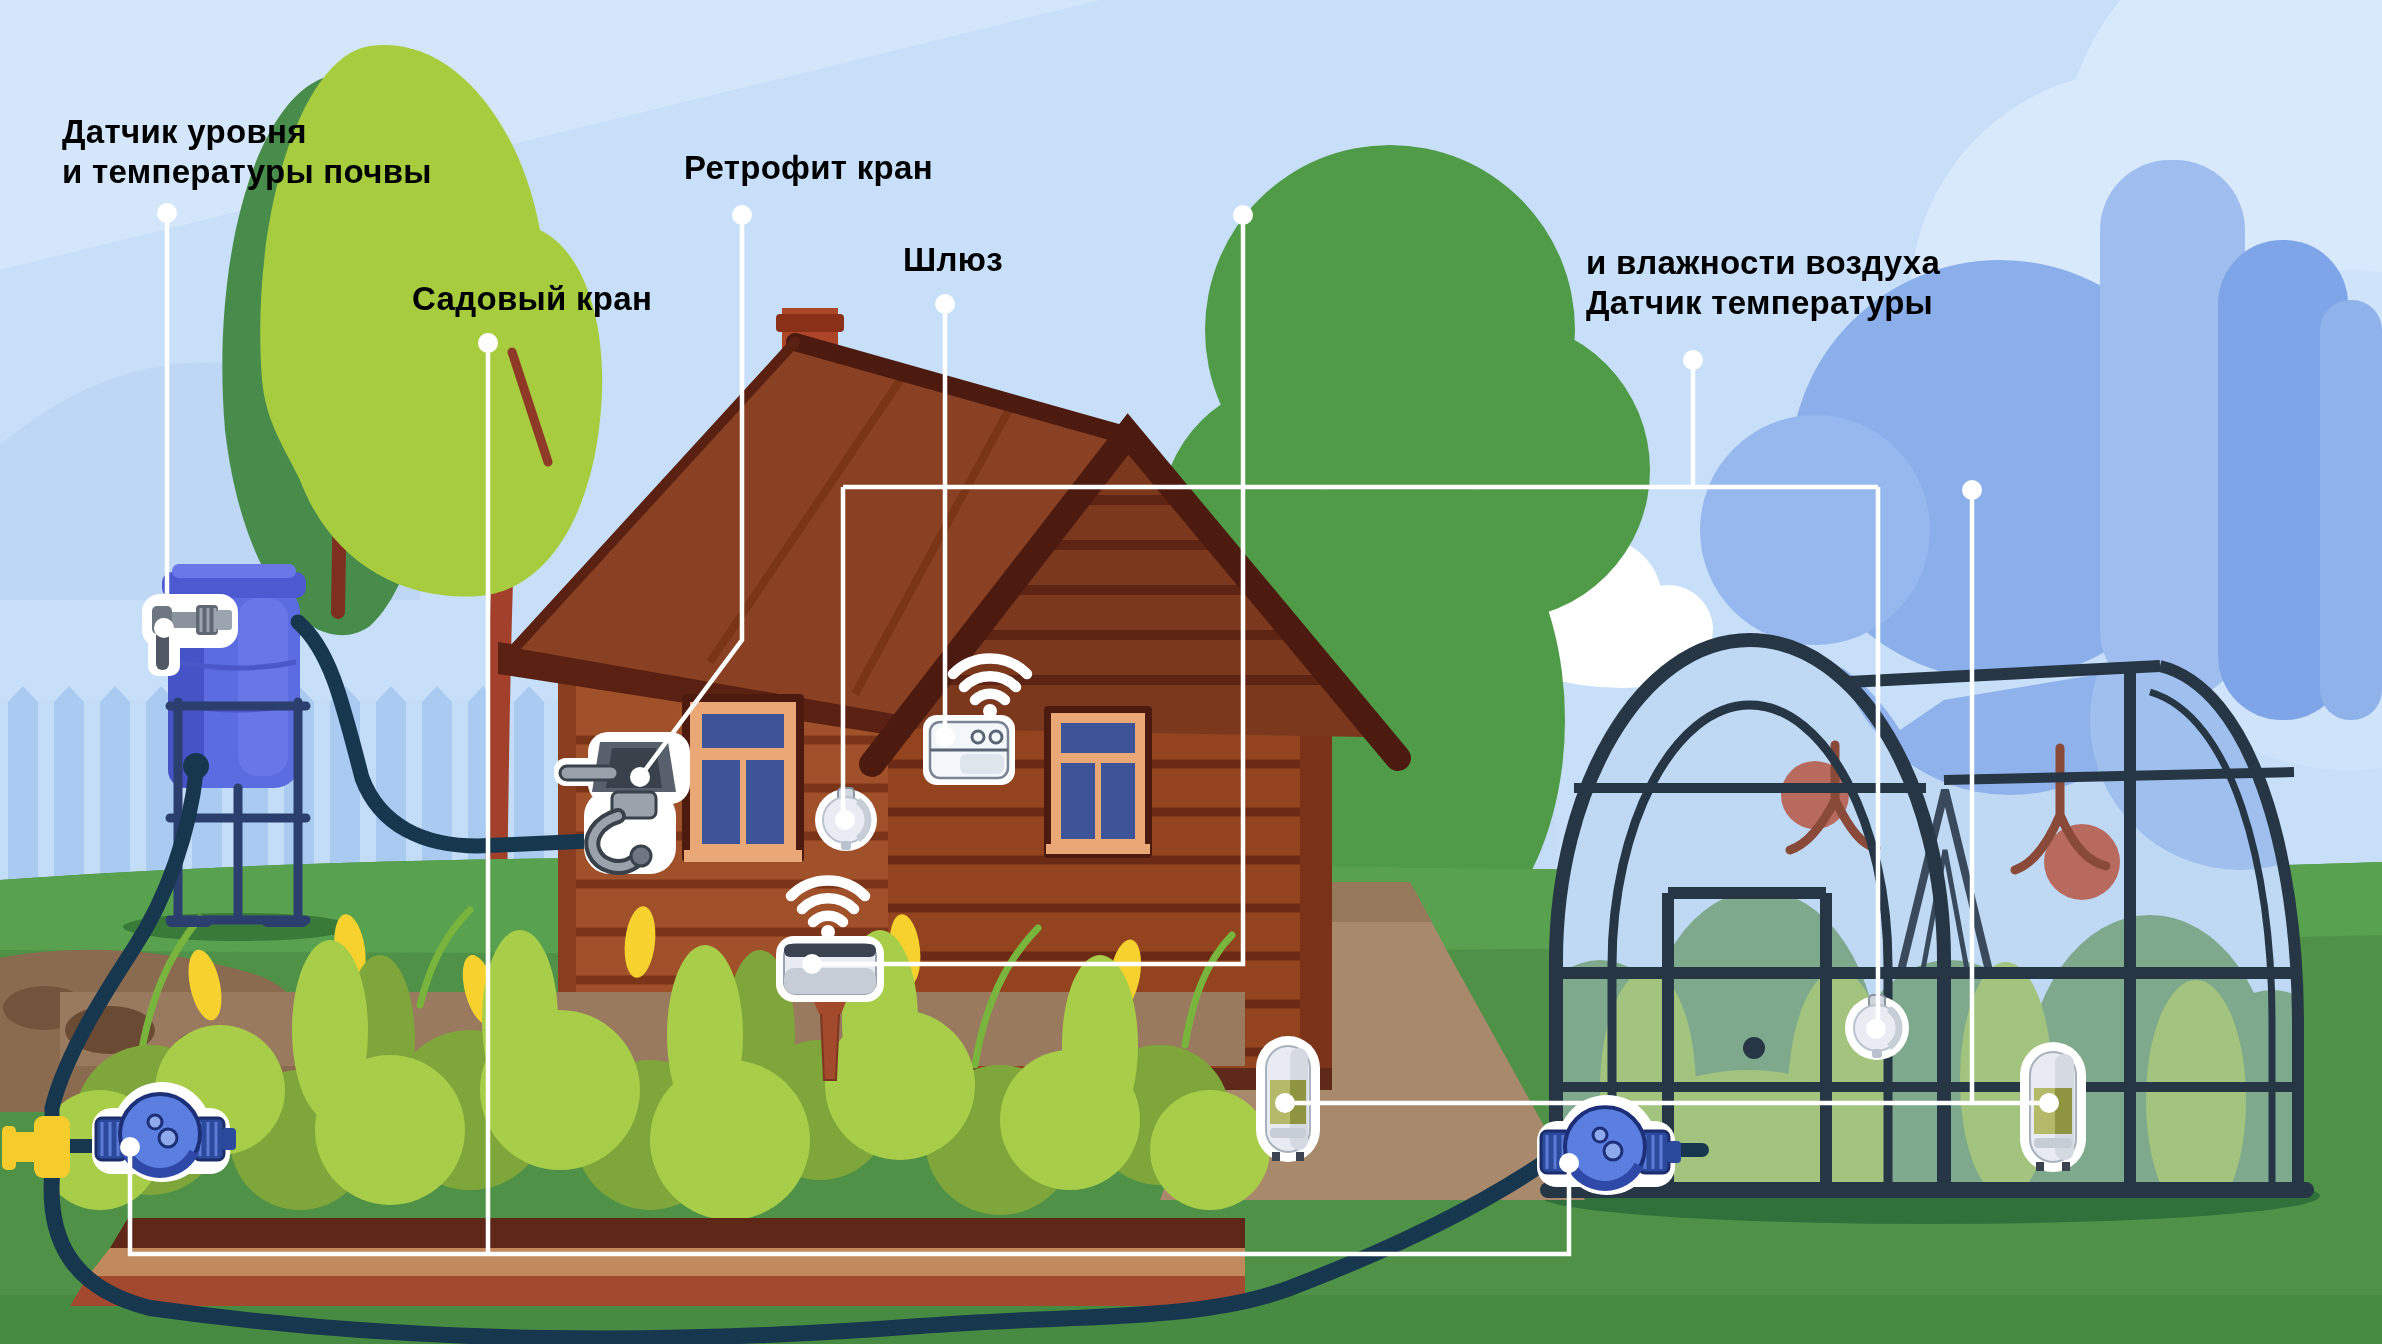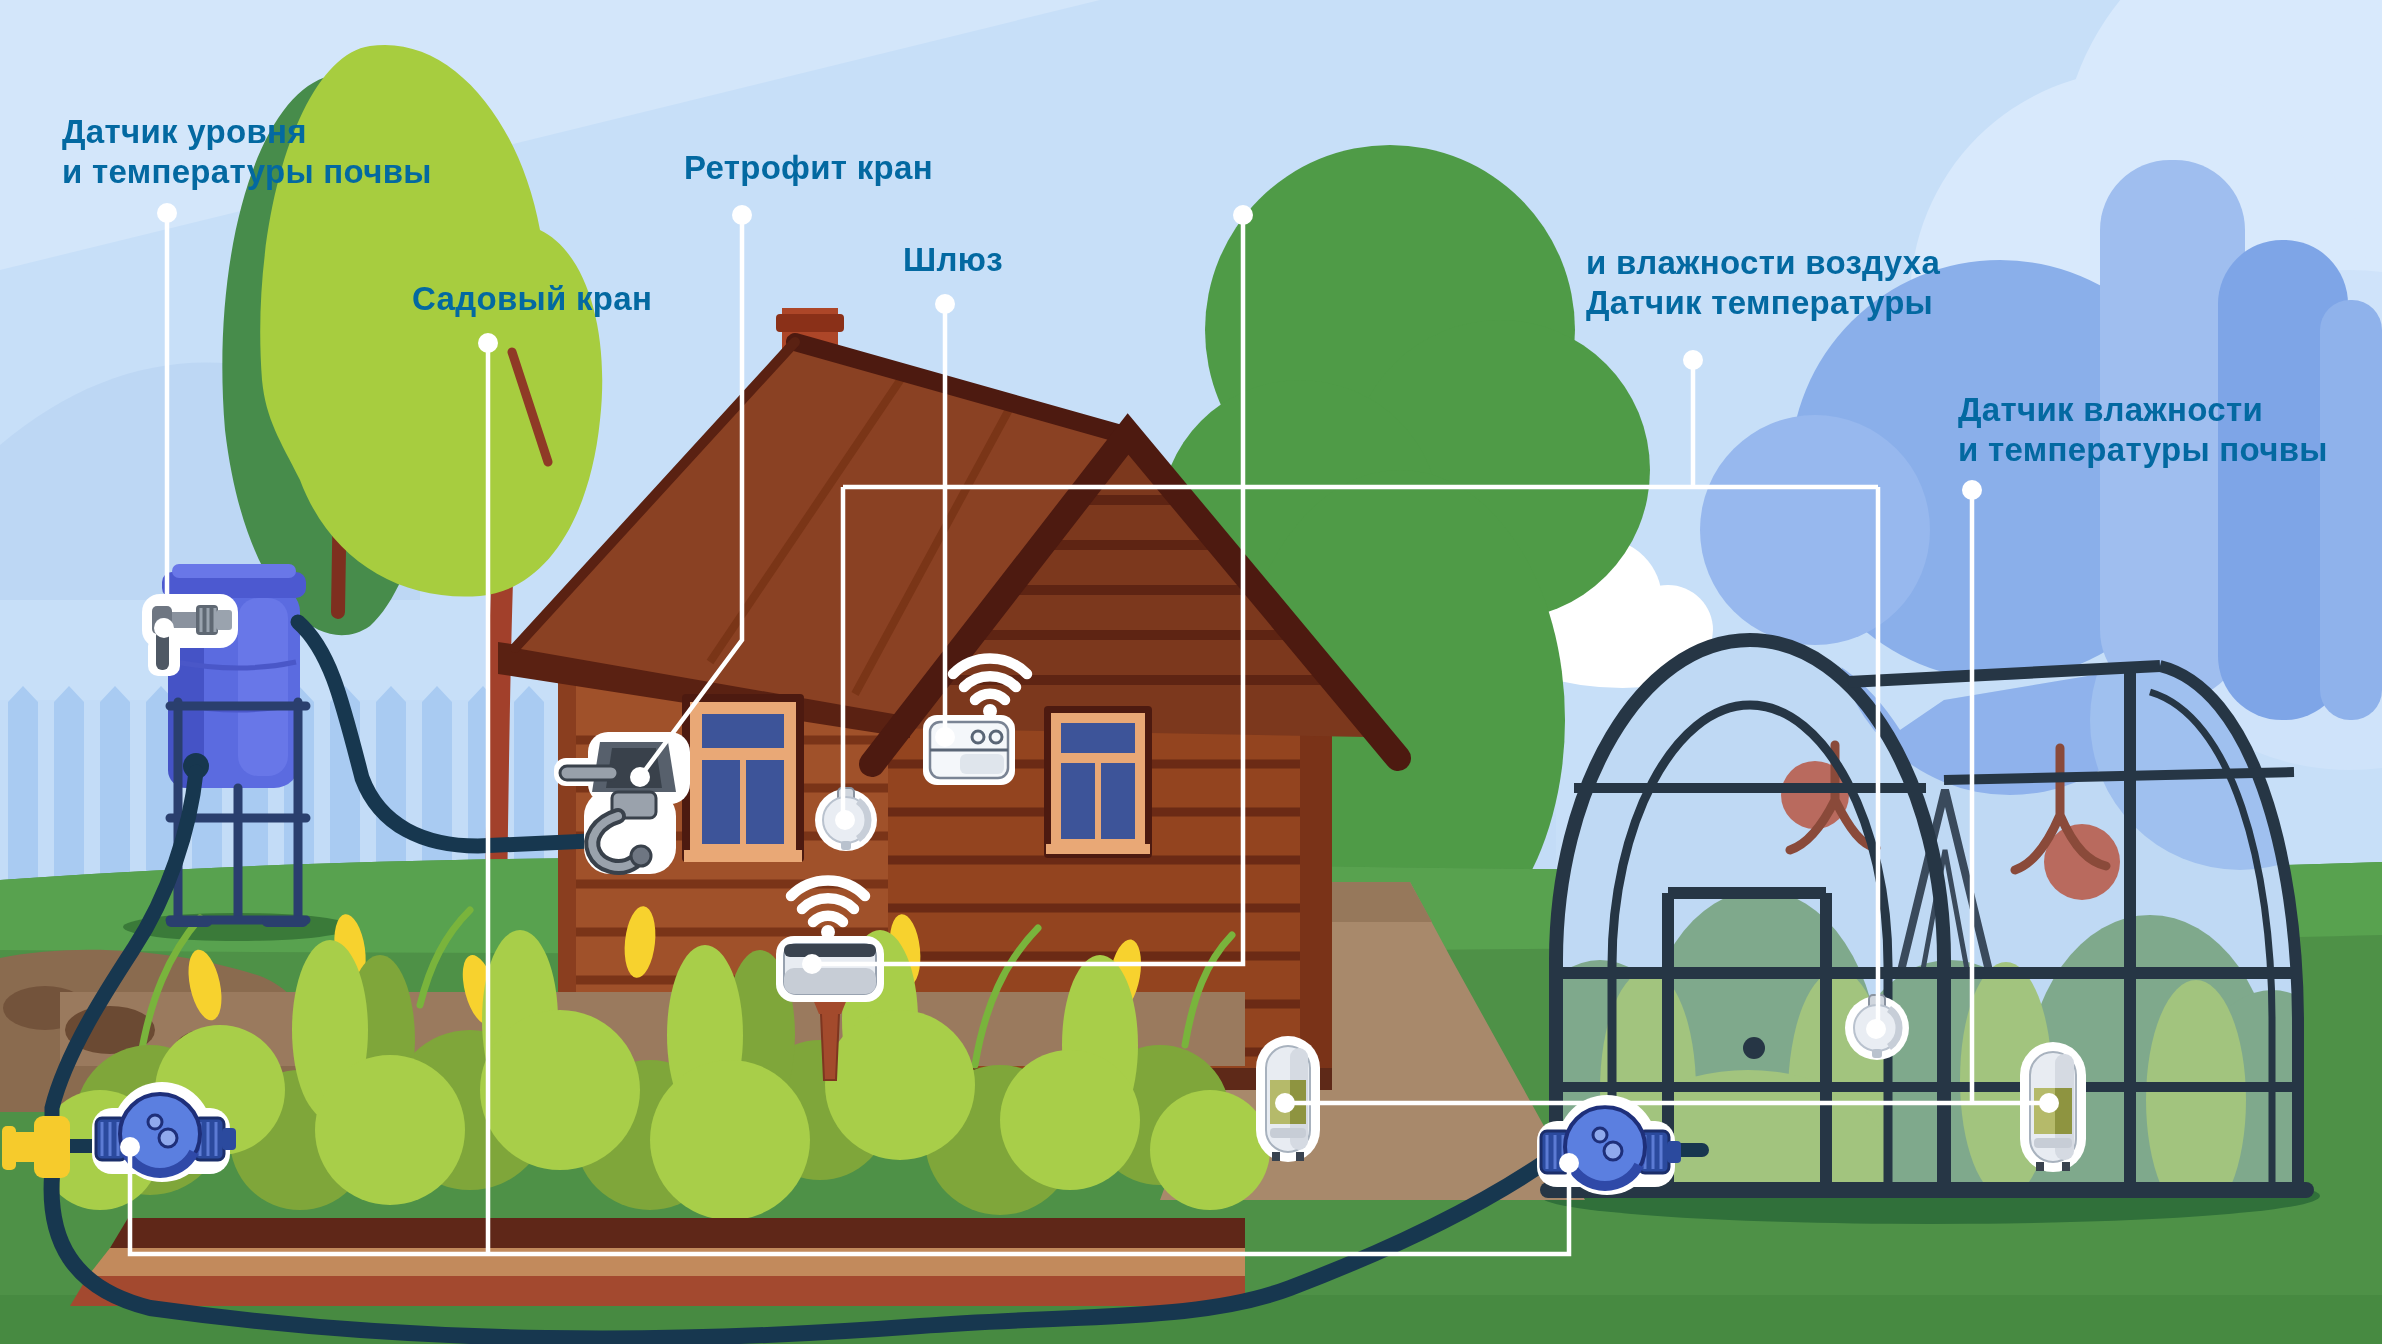--- a/index.html
+++ b/index.html
@@ -1,19 +1,19 @@
 <!DOCTYPE html>
 <html><head>
 <meta charset="utf-8">
 <style>
   html,body{margin:0;padding:0;background:#C7DFF8;}
   .stage{position:relative;width:2382px;height:1344px;overflow:hidden;background:#C7DFF8;
          font-family:"Liberation Sans",sans-serif;}
   .stage svg{position:absolute;left:0;top:0;}
-  .label{position:absolute;font-weight:700;font-size:33px;line-height:1.22;color:#0369a1;
+  .label{position:absolute;font-weight:700;font-size:33px;line-height:1.22;color:#000000;
          white-space:nowrap;letter-spacing:.3px;}
   .label .ln{display:block;}
 </style>
 </head>
 <body>
 
 <div class="stage">
 
 <svg width="2382" height="1344" viewBox="0 0 2382 1344">
   <defs>
@@ -395,18 +395,14 @@
   <div class="label" style="left:684px;top:148px">
     <span class="ln">Ретрофит кран</span>
   </div>
   <div class="label" style="left:903px;top:240px">
     <span class="ln">Шлюз</span>
   </div>
   <div class="label" style="left:1586px;top:243px">
     <span class="ln">и влажности воздуха</span>
     <span class="ln">Датчик температуры</span>
   </div>
-  <div class="label" style="left:1958px;top:390px">
-    <span class="ln">Датчик влажности</span>
-    <span class="ln">и температуры почвы</span>
-  </div>
 
 </div>
 
 </body></html>

